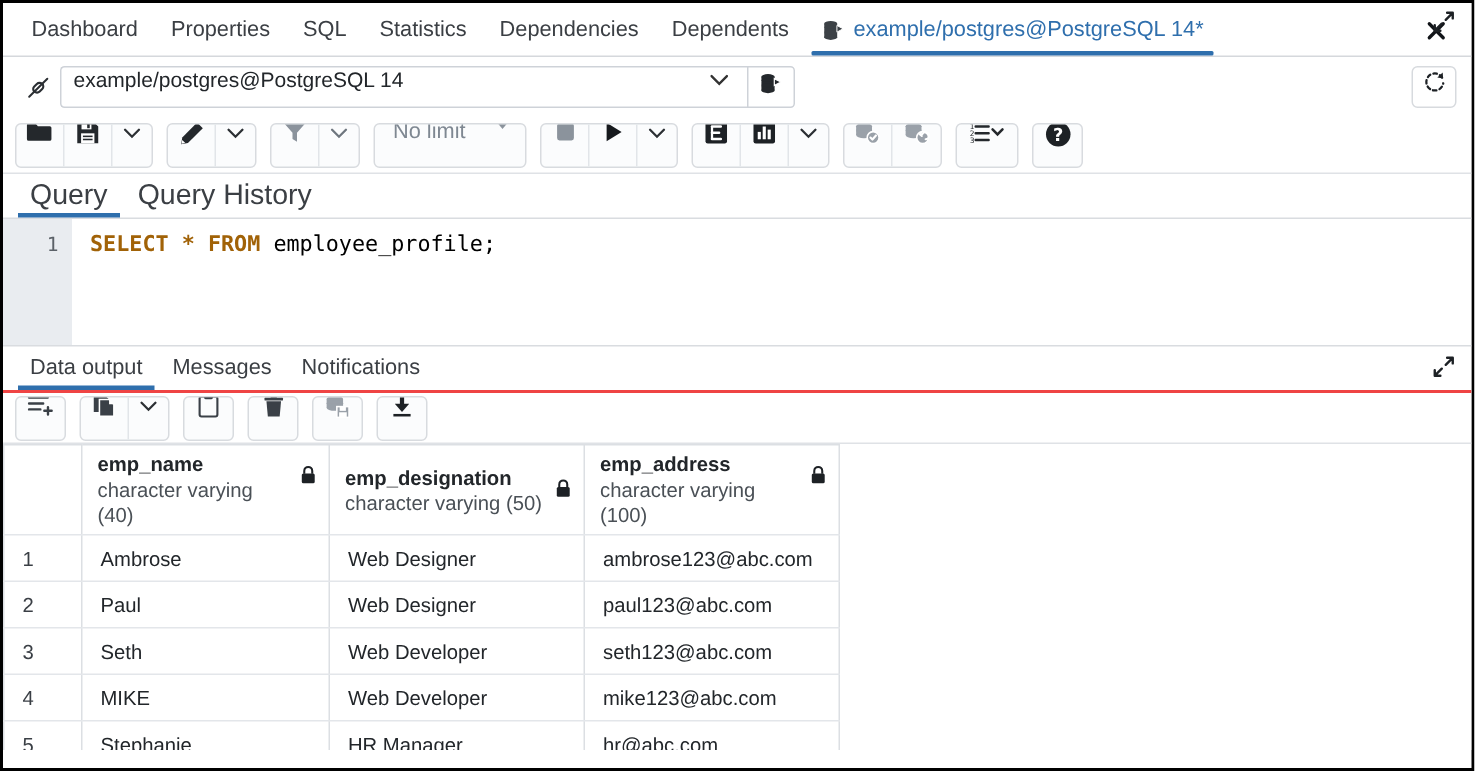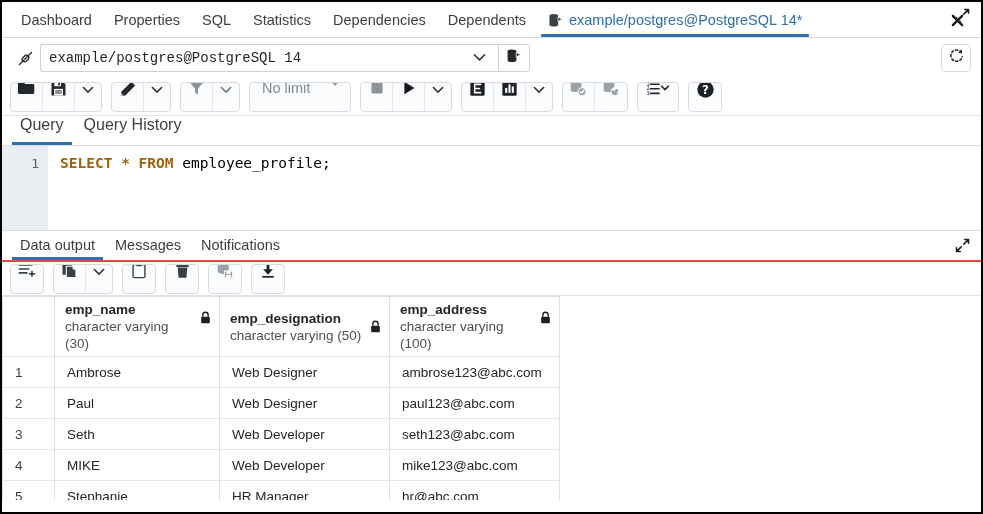--- a/index.html
+++ b/index.html
@@ -65,27 +65,26 @@
     width:30px;height:28px;
     display:flex;align-items:center;justify-content:center;
     flex:0 0 auto;
   }
   .conn-select{
     flex:0 0 auto;
     width:458px;height:28px;
     border:1px solid #ced2d8;
     border-radius:3px 0 0 3px;
     border-right:none;
-    display:flex;align-items:center;
+    display:flex;
     padding:0 8px;
     box-sizing:border-box;
     font-size:14px;color:#22262a;
     background:#fff;
     cursor:pointer;
-    font-family:Liberation Mono, monospace;
   }
   .conn-select .val{flex:1;}
   .conn-select .chev{margin-right:4px;color:#333;}
   .conn-exec{
     width:32px;height:28px;
     border:1px solid #ced2d8;
     border-radius:0 3px 3px 0;
     display:flex;align-items:center;justify-content:center;
     background:#fff;box-sizing:border-box;cursor:pointer;
   }
@@ -145,23 +144,23 @@
     height:30px;
     display:flex;align-items:flex-end;
     padding-left:8px;
     border-bottom:1px solid #d9dce0;
     box-sizing:border-box;
     background:#fff;
   }
   .qtab{
     position:relative;
     height:29px;
-    display:flex;align-items:flex-start;
+    display:flex;align-items:center;
     padding:0 10px;
-    font-size:16px;color:#3b3f44;
+    font-size:19px;color:#3b3f44;
     cursor:pointer;box-sizing:border-box;margin-top:48px;
   }
   .qtab.active .qtab-underline{
     position:absolute;left:2px;right:2px;bottom:0;height:3px;
     background:#2f6fad;
   }
   .expand-btn{
     position:absolute;right:8px;
     width:22px;height:22px;
     display:flex;align-items:center;justify-content:center;
@@ -698,21 +697,21 @@
         <col style="width:170px">
         <col style="width:170px">
       </colgroup>
       <thead>
         <tr>
           <th class="rownum-h"></th>
           <th>
             <div class="hdr-inner">
               <div class="hdr-text">
                 <div class="colname">emp_name</div>
-                <div class="coltype">character varying (30)</div>
+                <div class="coltype">character varying (40)</div>
               </div>
               <span class="lock">
                 <svg width="11" height="13" viewBox="0 0 12 14" aria-hidden="true">
                   <path d="M3.1 6.2 V4.2 a2.9 2.9 0 0 1 5.8 0 V6.2" fill="none" stroke="#1d2125" stroke-width="1.5"></path>
                   <rect x="1.3" y="6.1" width="9.4" height="7.1" rx="1.1" fill="#1d2125"></rect>
                 </svg>
               </span>
             </div>
           </th>
           <th>

